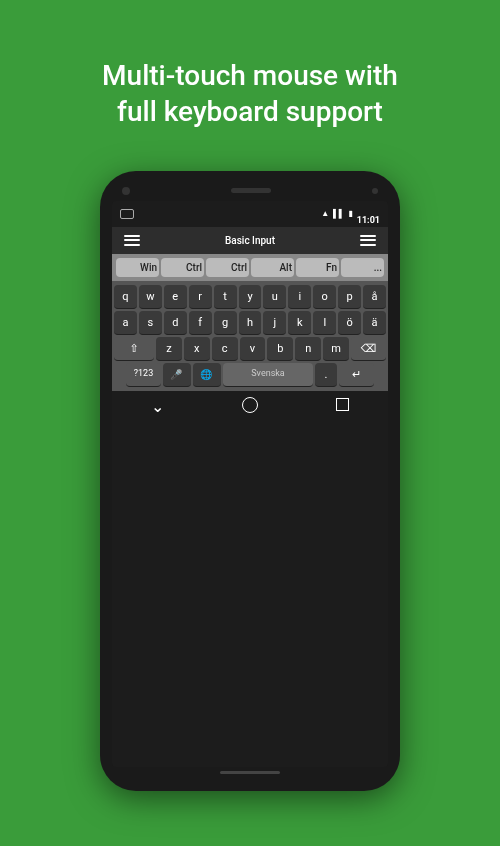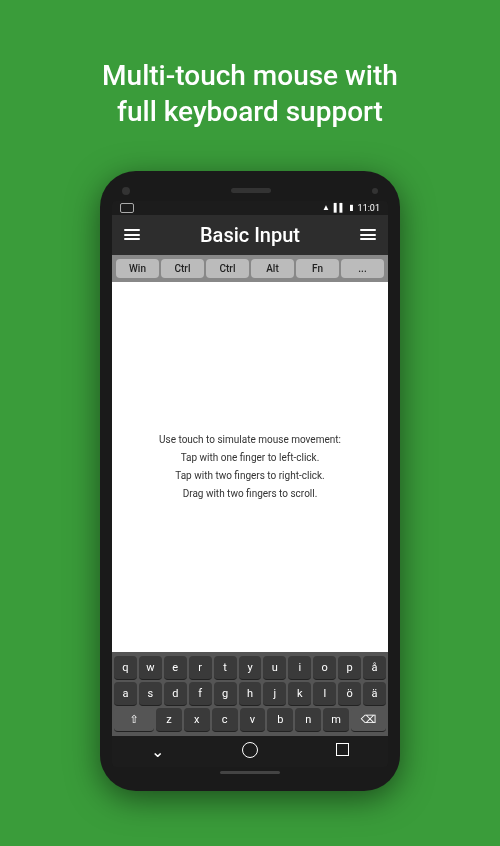--- a/index.html
+++ b/index.html
@@ -93,35 +93,36 @@
       width: 14px;
       height: 10px;
       border: 1.5px solid #aaa;
       border-radius: 2px;
       position: relative;
     }
 
     .status-time {
       color: white;
       font-size: 9px;
-      font-weight: normal;
+      font-weight: bold;
+      margin-top: 12px;
     }
 
     .app-bar {
       background: #2d2d2d;
       display: flex;
       align-items: center;
       justify-content: space-between;
       padding: 8px 12px;
       flex-shrink: 0;
     }
 
     .app-bar-title {
       color: white;
-      font-size: 20px;
+      font-size: 10px;
       font-weight: 500;
     }
 
     .hamburger-icon {
       display: flex;
       flex-direction: column;
       gap: 2.5px;
       cursor: pointer;
     }
 
@@ -139,21 +140,21 @@
       gap: 2px;
       padding: 4px 4px;
       flex-shrink: 0;
     }
 
     .modifier-key {
       flex: 1;
       background: #bbb;
       color: #222;
       border-radius: 4px;
-      text-align: center;
+      text-align: right;
       font-size: 10px;
       padding: 4px 2px;
       font-weight: 500;
     }
 
     .touchpad-area {
       background: white;
       flex: 1;
       display: flex;
       align-items: center;
@@ -334,28 +335,20 @@
 
     <div class="modifier-bar">
       <div class="modifier-key">Win</div>
       <div class="modifier-key">Ctrl</div>
       <div class="modifier-key">Ctrl</div>
       <div class="modifier-key">Alt</div>
       <div class="modifier-key">Fn</div>
       <div class="modifier-key">...</div>
     </div>
 
-    <div class="touchpad-area">
-      <div class="touchpad-instructions">
-        <div>Use touch to simulate mouse movement:</div>
-        <div>Tap with one finger to left-click.</div>
-        <div>Tap with two fingers to right-click.</div>
-        <div>Drag with two fingers to scroll.</div>
-      </div>
-    </div>
 
     <div class="keyboard-section">
 
       <div class="key-row">
         <div class="key">q</div>
         <div class="key">w</div>
         <div class="key">e</div>
         <div class="key">r</div>
         <div class="key">t</div>
         <div class="key">y</div>
@@ -389,20 +382,34 @@
         <div class="key">c</div>
         <div class="key">v</div>
         <div class="key">b</div>
         <div class="key">n</div>
         <div class="key">m</div>
         <div class="key key-backspace">
           <span>⌫</span>
         </div>
       </div>
 
+      <div class="key-row">
+        <div class="key key-special">?123</div>
+        <div class="key key-mic">
+          <span style="font-size:10px;">🎤</span>
+        </div>
+        <div class="key key-globe">
+          <span style="font-size:10px;">🌐</span>
+        </div>
+        <div class="key key-space">Svenska</div>
+        <div class="key key-period">.</div>
+        <div class="key key-enter">
+          <span>↵</span>
+        </div>
+      </div>
     </div>
 
     <div class="nav-bar">
       <div class="nav-btn">
         <span style="font-size:16px;">⌄</span>
       </div>
       <div class="nav-btn">
         <span style="font-size:14px; border: 1.5px solid white; border-radius: 50%; width:16px; height:16px; display:inline-block; line-height:16px; text-align:center; font-size:9px;"></span>
       </div>
       <div class="nav-btn">

